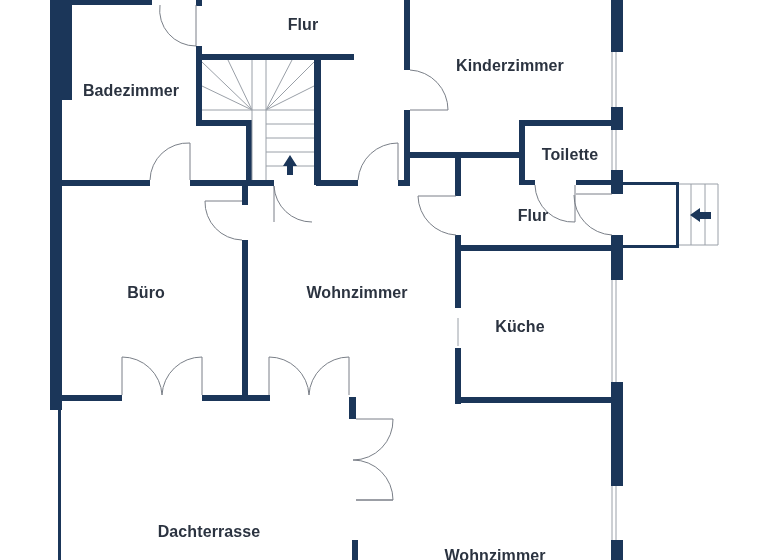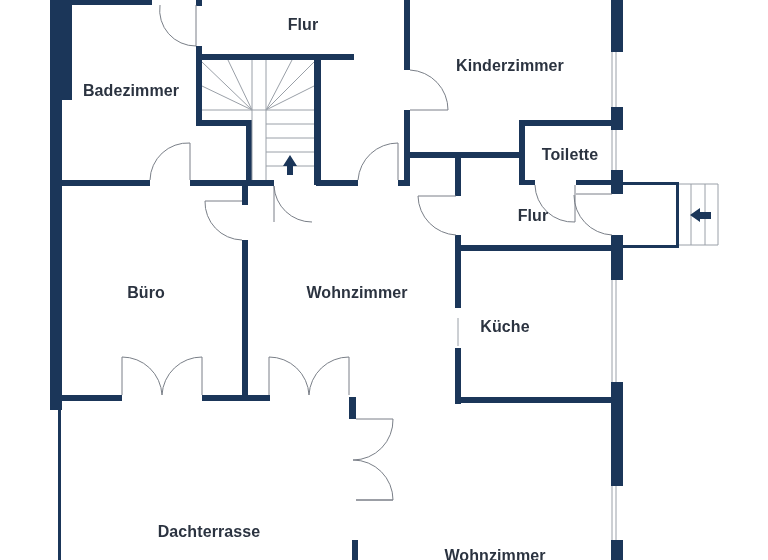--- a/index.html
+++ b/index.html
@@ -145,15 +145,15 @@
   </g>
 </svg>
 
 <div class="label" style="left:303px;top:25px">Flur</div>
 <div class="label" style="left:131px;top:91px">Badezimmer</div>
 <div class="label" style="left:510px;top:66px">Kinderzimmer</div>
 <div class="label" style="left:570px;top:155px">Toilette</div>
 <div class="label" style="left:533px;top:216px">Flur</div>
 <div class="label" style="left:146px;top:293px">Büro</div>
 <div class="label" style="left:357px;top:293px">Wohnzimmer</div>
-<div class="label" style="left:505px;top:327px">Küche</div>
+<div class="label" style="left:520px;top:327px">Küche</div>
 <div class="label" style="left:209px;top:532px">Dachterrasse</div>
 <div class="label" style="left:495px;top:556px">Wohnzimmer</div>
 
 </body></html>

